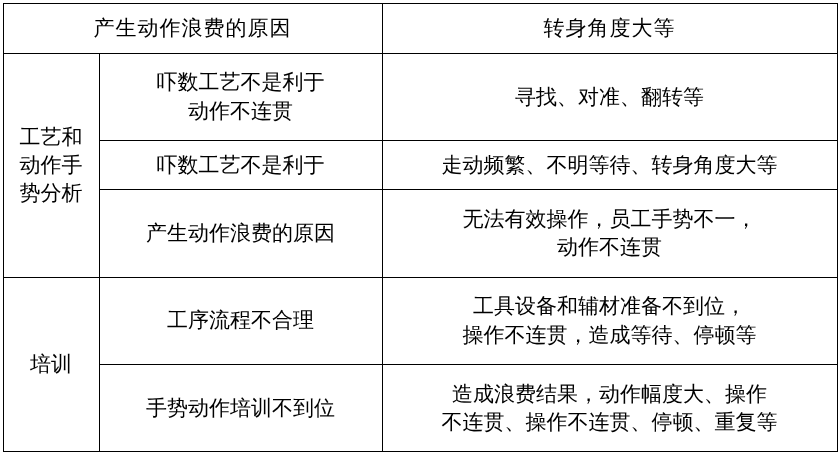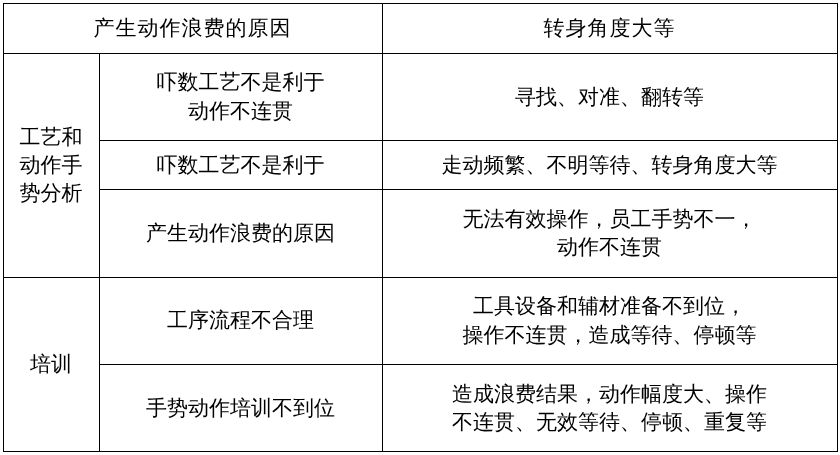--- a/index.html
+++ b/index.html
@@ -116,18 +116,18 @@
           <span class="line">操作不连贯，造成等待、停顿等</span>
         </td>
       </tr>
 
       <tr>
         <td class="cause-cell">
           <span class="line">手势动作培训不到位</span>
         </td>
         <td class="result-cell">
           <span class="line">造成浪费结果，动作幅度大、操作</span>
-          <span class="line">不连贯、无效等待、停顿、重复等</span>
+          <span class="line">不连贯、操作不连贯、停顿、重复等</span>
         </td>
       </tr>
     </tbody>
   </table>
 </div>
 
 </body></html>

